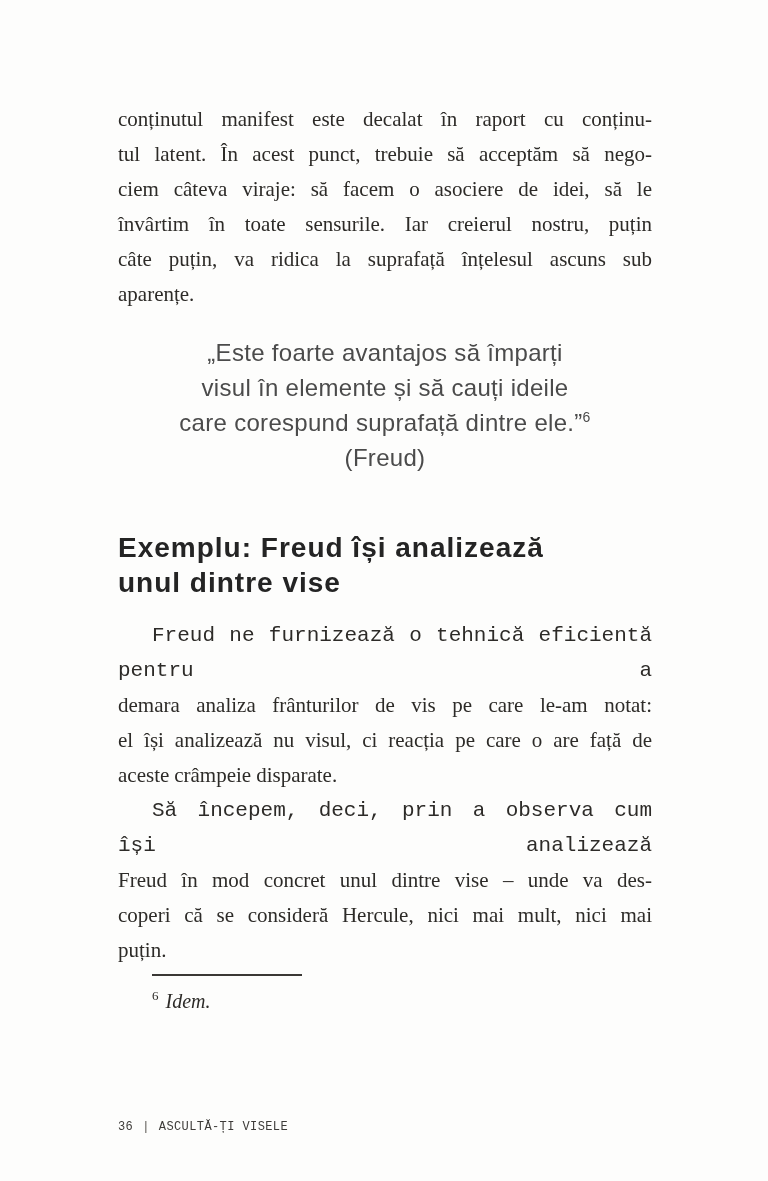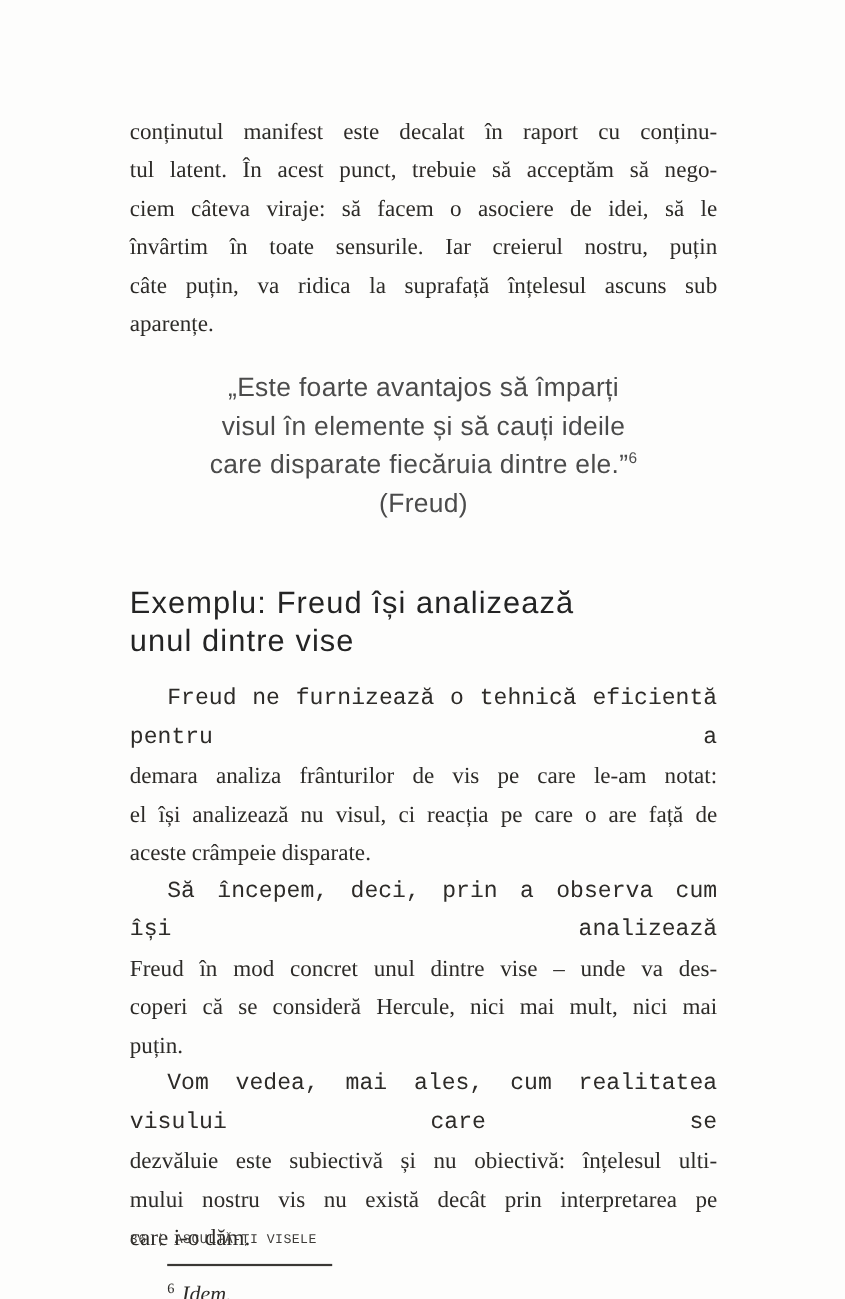--- a/index.html
+++ b/index.html
@@ -50,21 +50,21 @@
     letter-spacing: 0.3px;
   }
   .quote sup {
     font-size: 14px;
     line-height: 0;
   }
   
   .heading {
     margin: 55px 0 0 0;
     font-family: "Liberation Sans", sans-serif;
-    font-weight: 400;
+    font-weight: 700;
     color: var(--heading-text, #242424);
     font-size: 28px;
     line-height: 35px;
     letter-spacing: 1px;
   }
   .heading span { display: block; }
   
   .footnote {
     margin-top: 6px;
     color: var(--body-text, #2d2b28);
@@ -113,21 +113,21 @@
       <div class="line">tul latent. În acest punct, trebuie să acceptăm să nego-</div>
       <div class="line">ciem câteva viraje: să facem o asociere de idei, să le</div>
       <div class="line">învârtim în toate sensurile. Iar creierul nostru, puțin</div>
       <div class="line">câte puțin, va ridica la suprafață înțelesul ascuns sub</div>
       <div class="line last">aparențe.</div>
     </div>
 
     <div class="quote">
       <div class="quote-line">„Este foarte avantajos să împarți</div>
       <div class="quote-line">visul în elemente și să cauți ideile</div>
-      <div class="quote-line"><span>care disparate fiecăruia dintre ele.”</span><sup>6</sup></div>
+      <div class="quote-line"><span>care corespund suprafață dintre ele.”</span><sup>6</sup></div>
       <div class="quote-line">(Freud)</div>
     </div>
 
     <h2 class="heading">
       <span>Exemplu: Freud își analizează</span>
       <span>unul dintre vise</span>
     </h2>
 
     <div class="body-par par-gap">
       <div class="line indent">Freud ne furnizează o tehnică eficientă pentru a</div>
@@ -136,26 +136,20 @@
       <div class="line last">aceste crâmpeie disparate.</div>
     </div>
 
     <div class="body-par">
       <div class="line indent">Să începem, deci, prin a observa cum își analizează</div>
       <div class="line">Freud în mod concret unul dintre vise – unde va des-</div>
       <div class="line">coperi că se consideră Hercule, nici mai mult, nici mai</div>
       <div class="line last">puțin.</div>
     </div>
 
-    <div class="body-par">
-      <div class="line indent">Vom vedea, mai ales, cum realitatea visului care se</div>
-      <div class="line">dezvăluie este subiectivă și nu obiectivă: înțelesul ulti-</div>
-      <div class="line">mului nostru vis nu există decât prin interpretarea pe</div>
-      <div class="line last">care i-o dăm.</div>
-    </div>
 
     <div class="footnote">
       <div class="footnote-rule"></div>
       <div class="footnote-text">
         <sup>6</sup><i>Idem.</i>
       </div>
     </div>
 
   </div>
 

